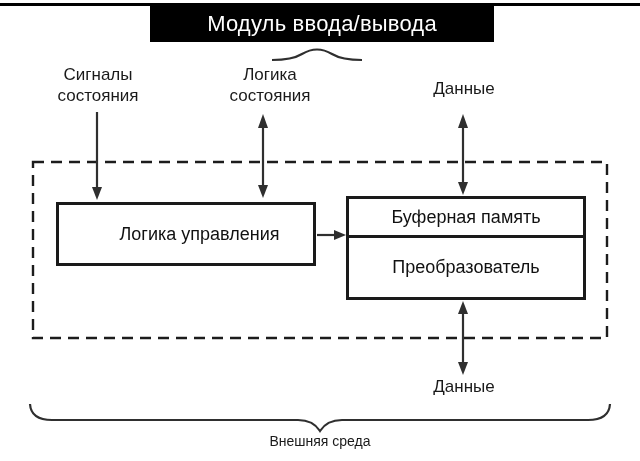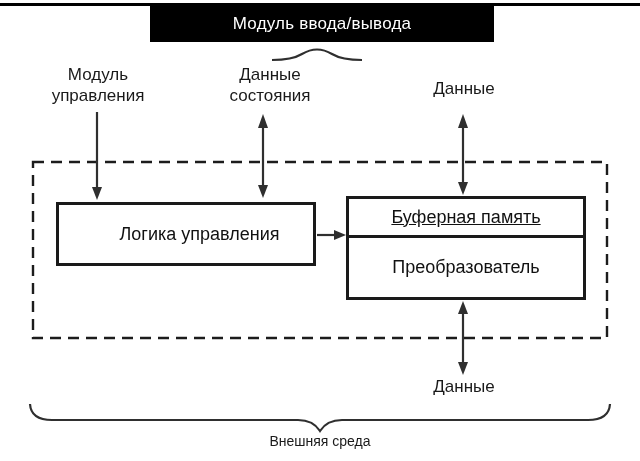--- a/index.html
+++ b/index.html
@@ -19,21 +19,21 @@
   .abs { position: absolute; }
   #top-rule {
     top: 3px; left: 0; width: 640px; height: 3px;
     background: #000;
   }
   #title-bar {
     top: 6px; left: 150px; width: 344px; height: 36px;
     background: #000;
     color: #fff;
     display: flex; align-items: center; justify-content: center;
-    font-size: 17px;
+    font-size: 22px;
     letter-spacing: 0.2px;
   }
   .lbl {
     text-align: center;
     font-size: 17px;
     line-height: 21px;
     color: #1a1a1a;
   }
   #lbl-control   { top: 64px;  left: 34px;  width: 128px; }
   #lbl-status    { top: 64px;  left: 212px; width: 116px; }
@@ -55,21 +55,20 @@
     flex-direction: column; align-items: stretch; justify-content: flex-start;
     padding: 0;
   }
   .cell {
     display: flex; align-items: center; justify-content: center;
     font-size: 18px;
   }
   #cell-buffer {
     height: 36px;
     border-bottom: 3px solid #1a1a1a;
-    text-decoration: underline;
   }
   #cell-conv { flex: 1; }
   svg#wires {
     position: absolute; top: 0; left: 0;
     width: 640px; height: 461px;
     pointer-events: none;
   }
   svg#wires * { vector-effect: non-scaling-stroke; }
 </style>
 </head>
@@ -113,23 +112,23 @@
 
     <g stroke="#2f2f2f" fill="#2f2f2f">
       <line x1="463" y1="313" x2="463" y2="363" stroke-width="2.2"></line>
       <polygon points="463,301 458,314 468,314" stroke="none"></polygon>
       <polygon points="463,375 458,362 468,362" stroke="none"></polygon>
     </g>
 
     <path d="M 30 404 Q 31 420 52 420 L 298 420 Q 313 420 320 431 Q 327 420 342 420 L 588 420 Q 609 420 610 404" fill="none" stroke="#2f2f2f" stroke-width="2.2"></path>
   </svg>
 
-  <div class="abs lbl" id="lbl-control">Модуль управления</div>
+  <div class="abs lbl" id="lbl-control">Сигналы состояния</div>
 
-  <div class="abs lbl" id="lbl-status">Данные состояния</div>
+  <div class="abs lbl" id="lbl-status">Логика состояния</div>
 
   <div class="abs lbl" id="lbl-data-top">Данные</div>
 
   <div class="abs box" id="box-logic">
     <span>Логика управления</span>
   </div>
 
   <div class="abs box" id="box-right">
     <div class="cell" id="cell-buffer">
       <span>Буферная память</span>

